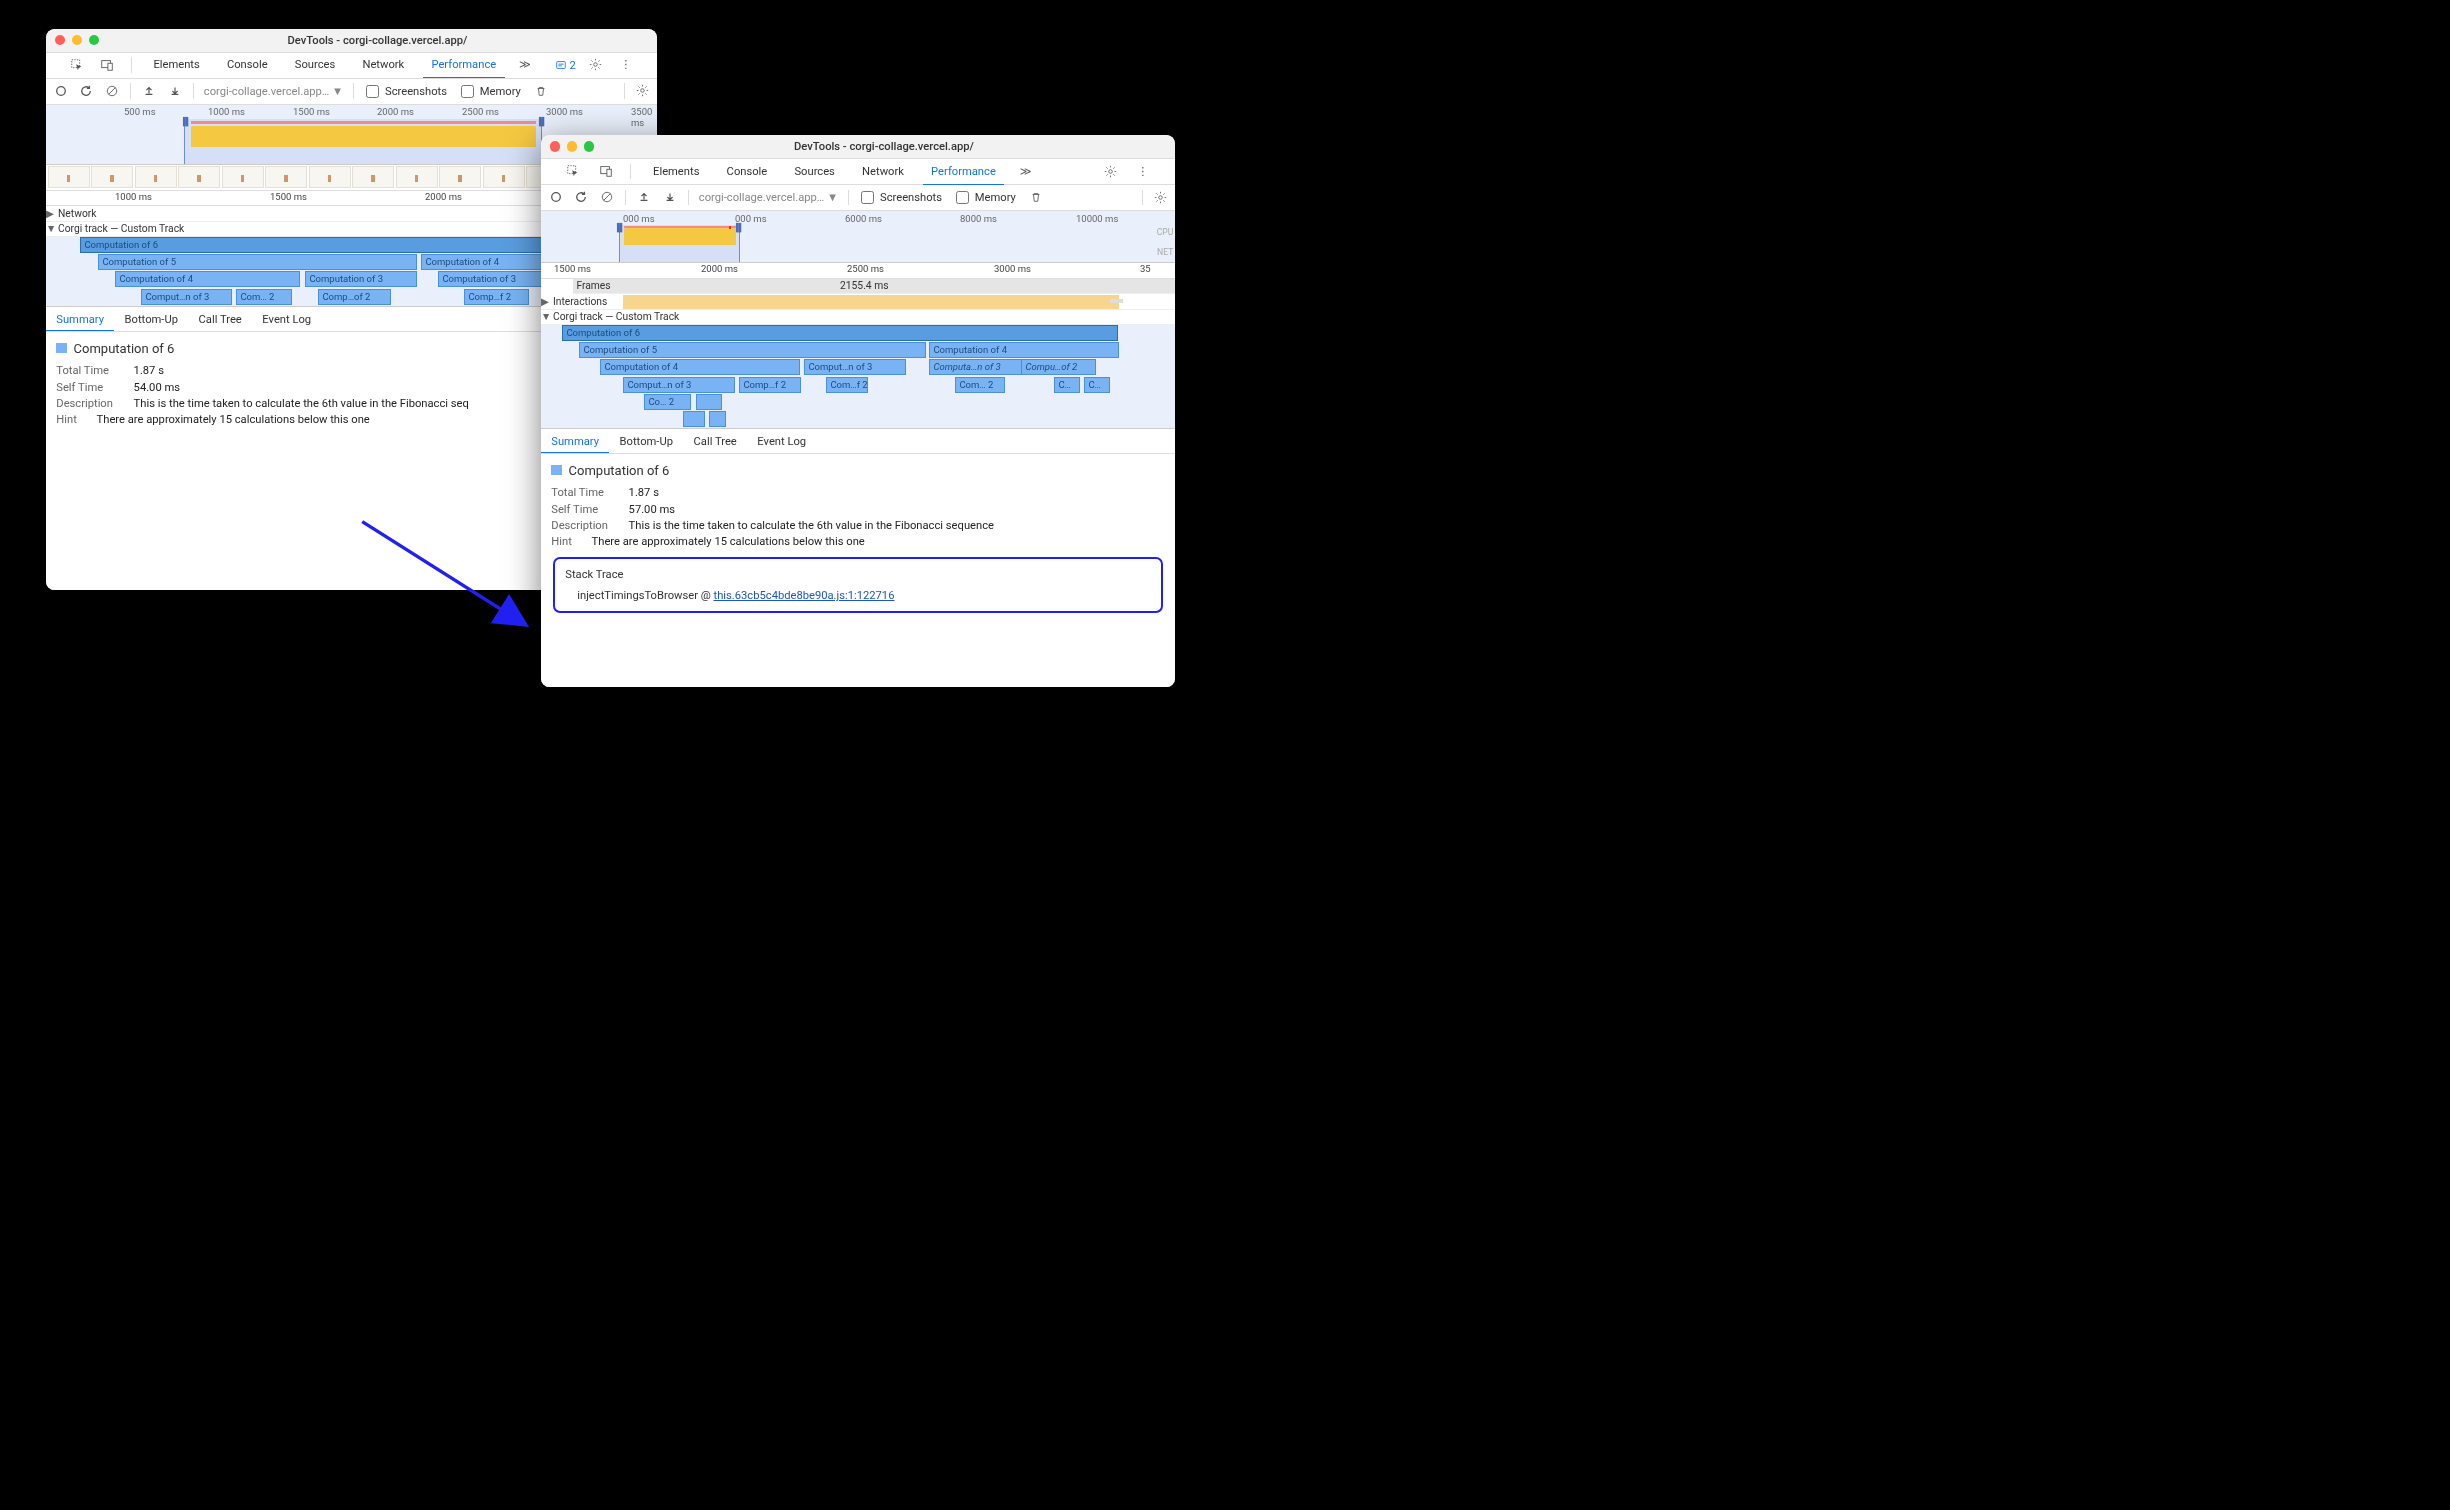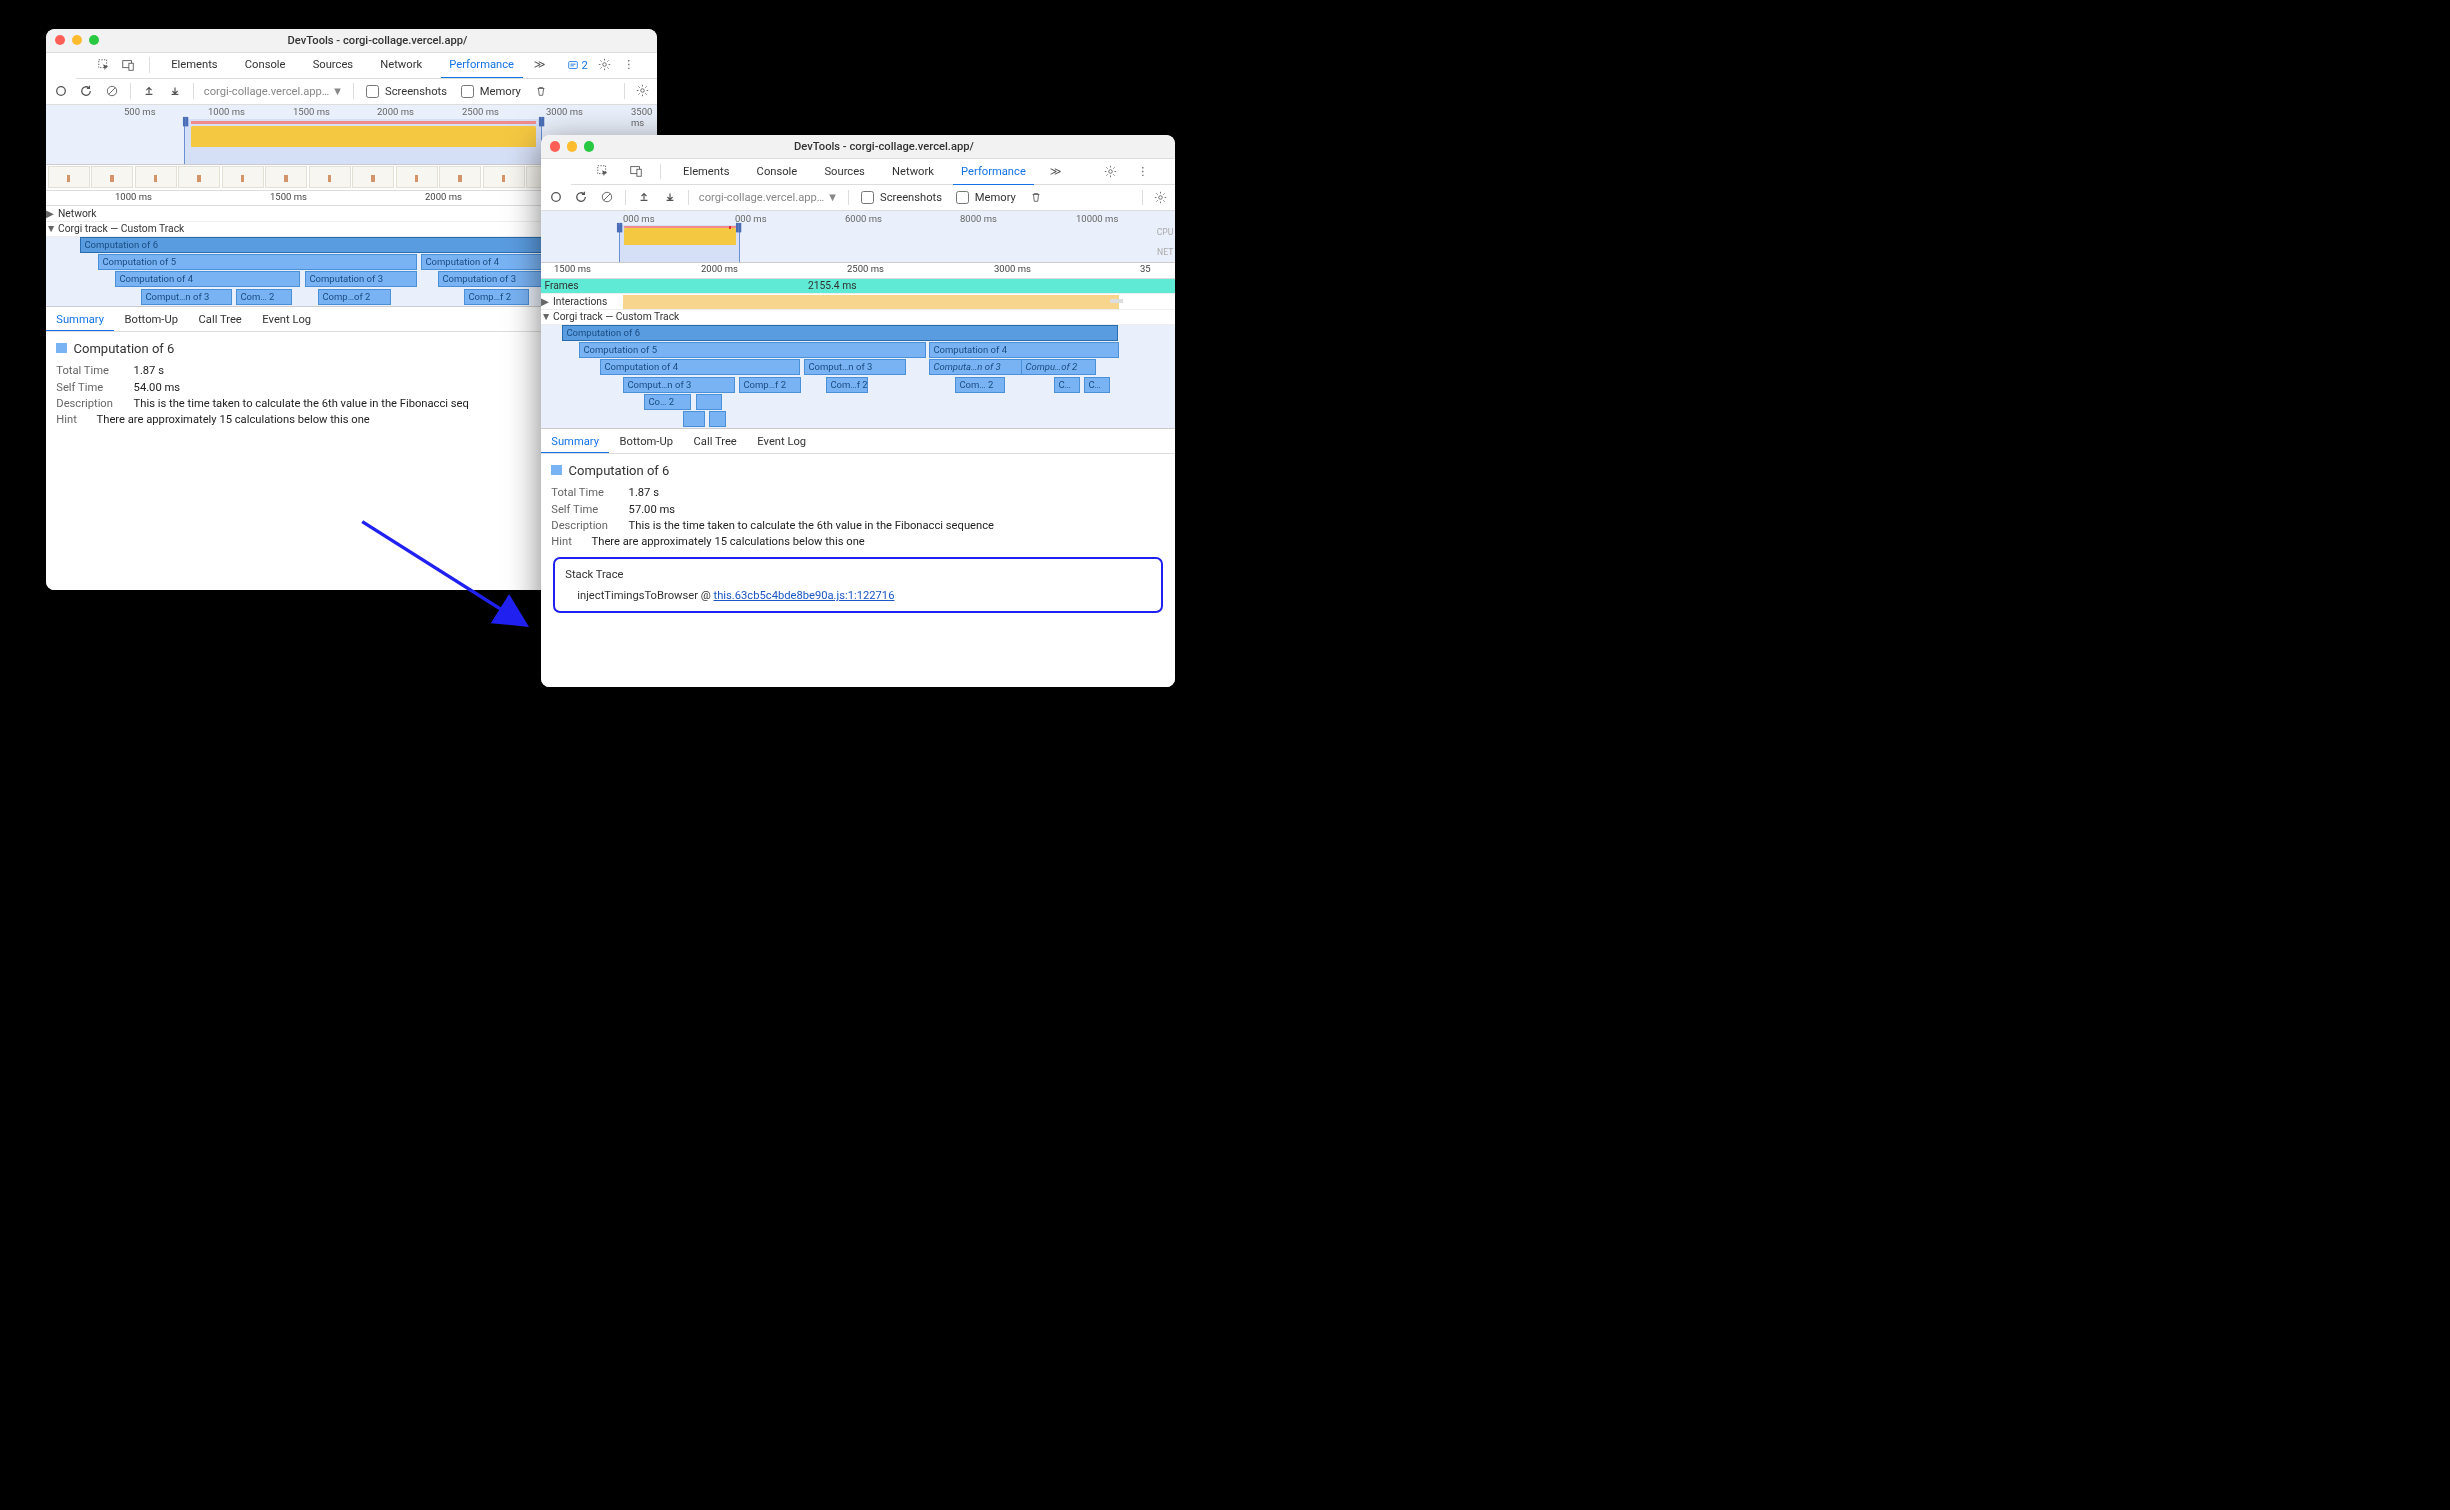--- a/index.html
+++ b/index.html
@@ -36,21 +36,20 @@
   .dot.yellow { background: #febc2e; }
   .dot.green { background: #28c840; }
   .title { flex: 1; text-align: center; font-size: 11.2px; color: #333; font-weight: 500; }
   .tabs-row {
     display: flex;
     align-items: center;
     border-bottom: 0.9px solid #ddd;
     height: 26px;
     padding: 0 21px;
     gap: 10px;
-    margin-left: 30px;
   }
   .icon-btn {
     width: 22.4px; height: 22.4px;
     display: flex; align-items: center; justify-content: center;
     border-radius: 2.6px;
     color: #555;
     cursor: pointer;
   }
   .divider { width: 0.9px; height: 15.5px; background: #ddd; margin: 0 3.4px; }
   .tab {
@@ -538,21 +537,21 @@
   </div>
 
   <div class="main-ruler">
     <span class="time-tick" style="left:13px">1500 ms</span>
     <span class="time-tick" style="left:160px">2000 ms</span>
     <span class="time-tick" style="left:306px">2500 ms</span>
     <span class="time-tick" style="left:453px">3000 ms</span>
     <span class="time-tick" style="left:599px">35</span>
   </div>
 
-  <div class="track-row" style="position:relative;background:#5eead4;">
+  <div class="track-row" style="position:relative;background:#e5e5e5;margin-left:32px;">
     <span class="track-label">Frames</span>
     <span style="position:absolute;left:267px;">2155.4 ms</span>
   </div>
 
   <div class="track-row" style="position:relative;height:15.5px;">
     <span class="collapse-arrow">▶</span>
       <span class="track-label">Interactions</span>
     <div class="interactions-bar" style="left:82px;width:496px;top:0.9px;"></div>
     <div style="position:absolute;left:569px;top:5.2px;width:13px;height:3.4px;background:#ddd;"></div>
   </div>

